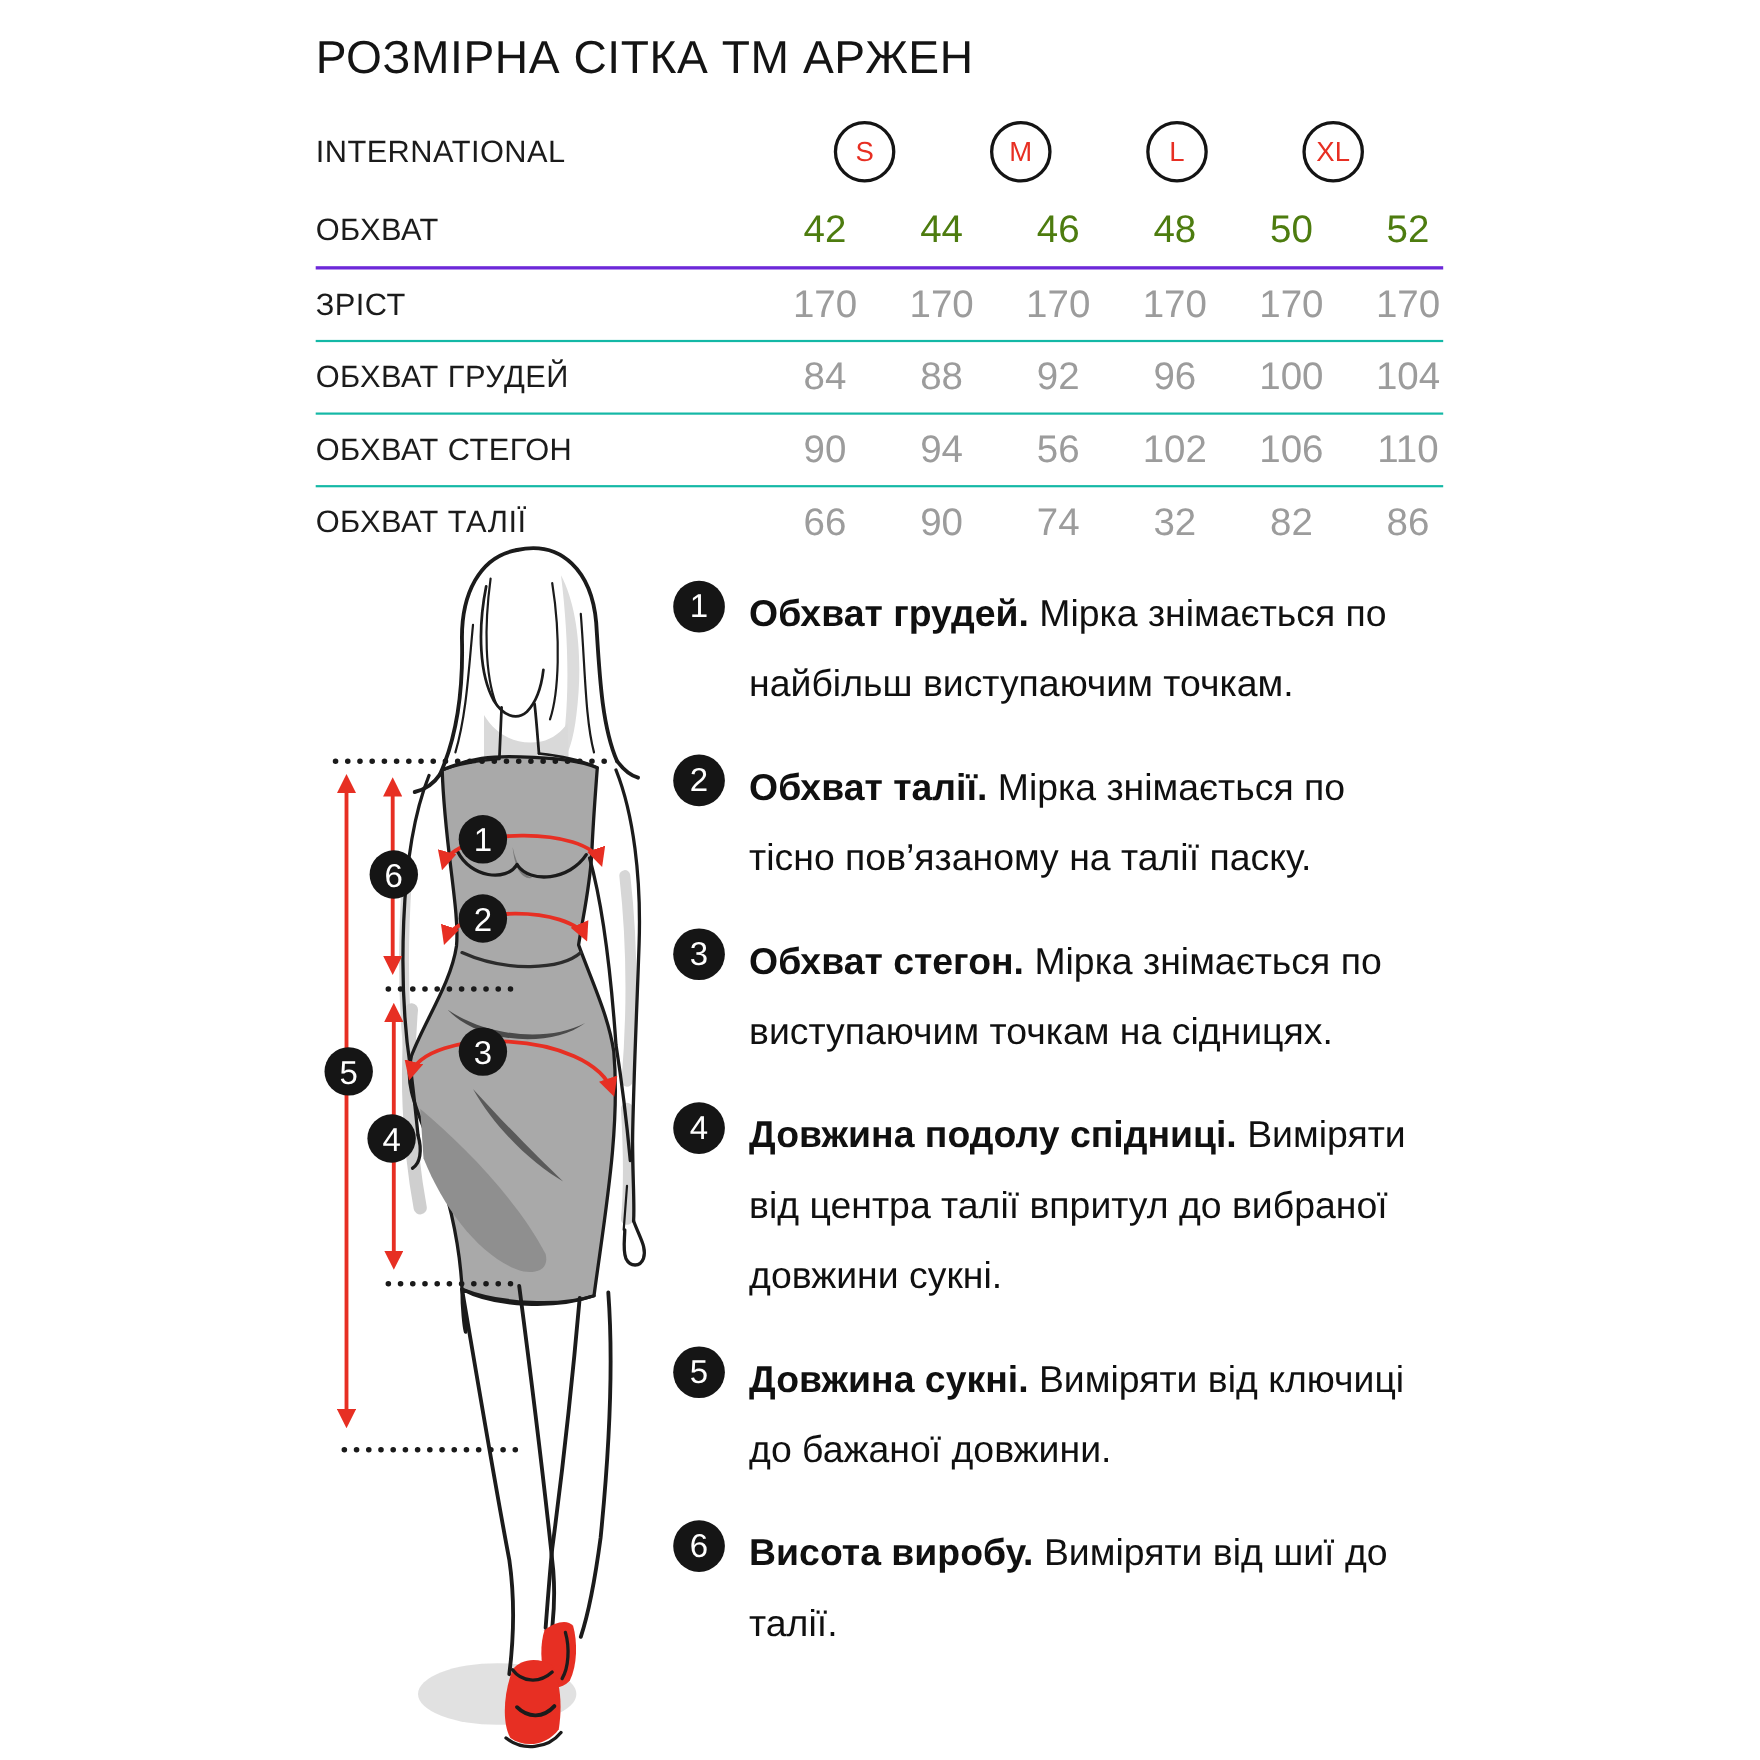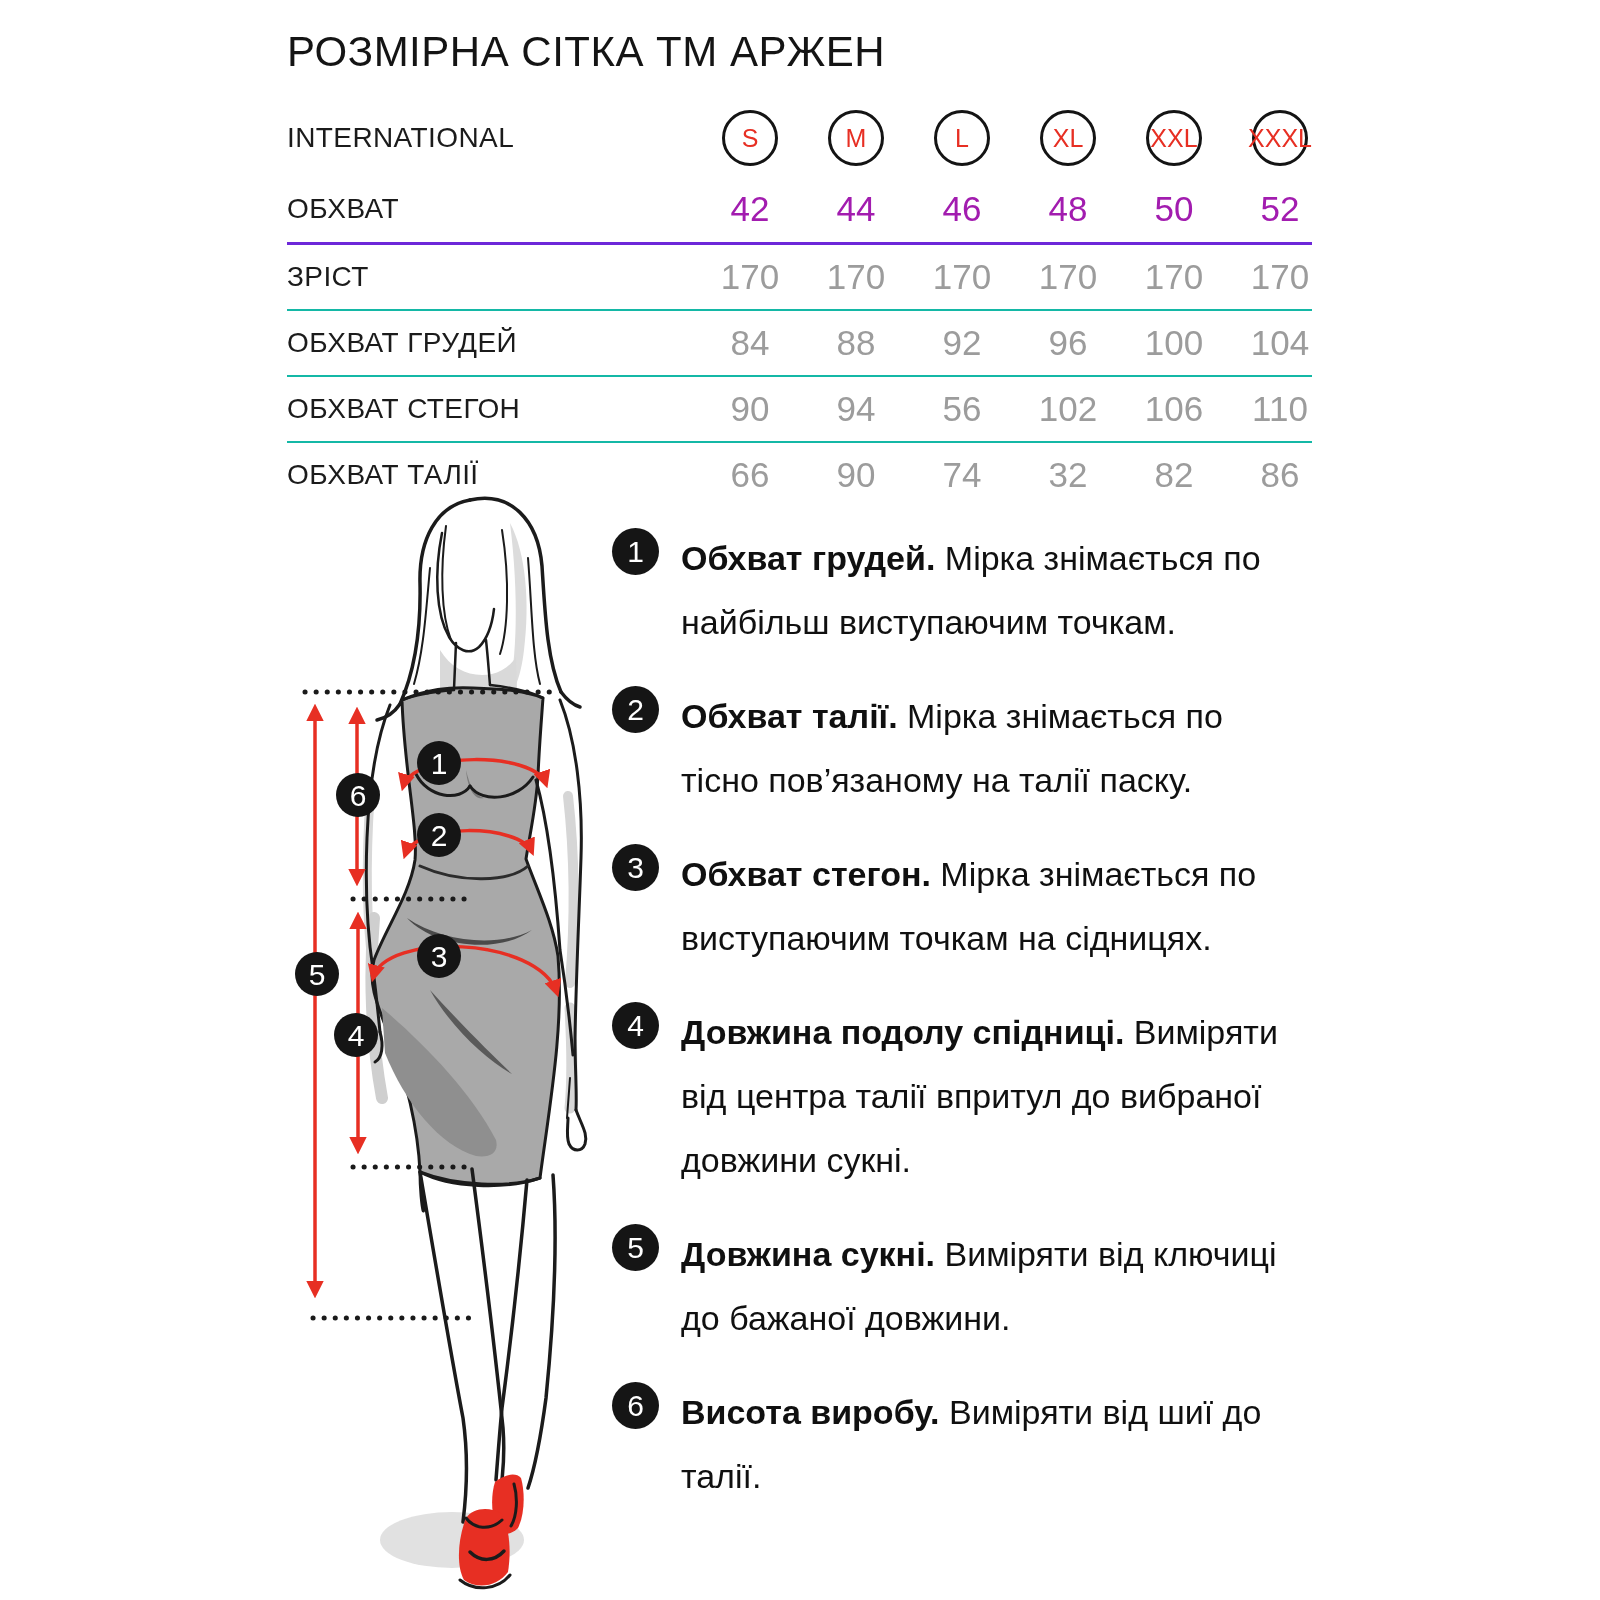--- a/index.html
+++ b/index.html
@@ -5,26 +5,26 @@
   html,body{margin:0;padding:0;background:#fff;}
   .page{position:relative;width:1312px;height:1600px;background:#ffffff;overflow:hidden;
         font-family:"Liberation Sans",sans-serif;color:#161616;}
   .title{position:absolute;left:287px;top:28px;font-size:42px;font-weight:400;
          letter-spacing:0.5px;color:#141414;white-space:nowrap;}
   
   .size-table{position:absolute;left:287px;top:100px;width:1046px;}
   .trow{display:grid;grid-template-columns:410px repeat(6,106px);align-items:center;}
   .trow .rlabel{font-size:28px;color:#1b1b1b;letter-spacing:0.4px;white-space:nowrap;}
   .cell{text-align:center;font-size:35px;}
-  .row-intl{height:76px;}
+  .row-intl{height:76px;gap:36px;}
   .row-ua{height:66px;}
   .row-data{height:64px;}
   .row-data.first{border-top:3px solid #6d28d9;}
   .row-data.next{border-top:2px solid #14b8a6;}
-  .ua-num{color:#a21caf;}
+  .ua-num{color:#4d7c0f;}
   .gray-num{color:#9c9c9c;}
   .badge-cell{display:flex;justify-content:center;align-items:center;}
   .badge{width:50px;height:50px;border:3px solid #141414;border-radius:50%;
          display:flex;align-items:center;justify-content:center;
          color:#e72f23;font-size:25px;white-space:nowrap;overflow:visible;}
   
   .legend{position:absolute;left:612px;top:526px;display:flex;flex-direction:column;gap:30px;}
   .legend-item{display:flex;gap:22px;}
   .lnum{flex:0 0 auto;width:47px;height:47px;border-radius:50%;background:#151515;color:#fff;
         display:flex;align-items:center;justify-content:center;font-size:30px;margin-top:2px;}

